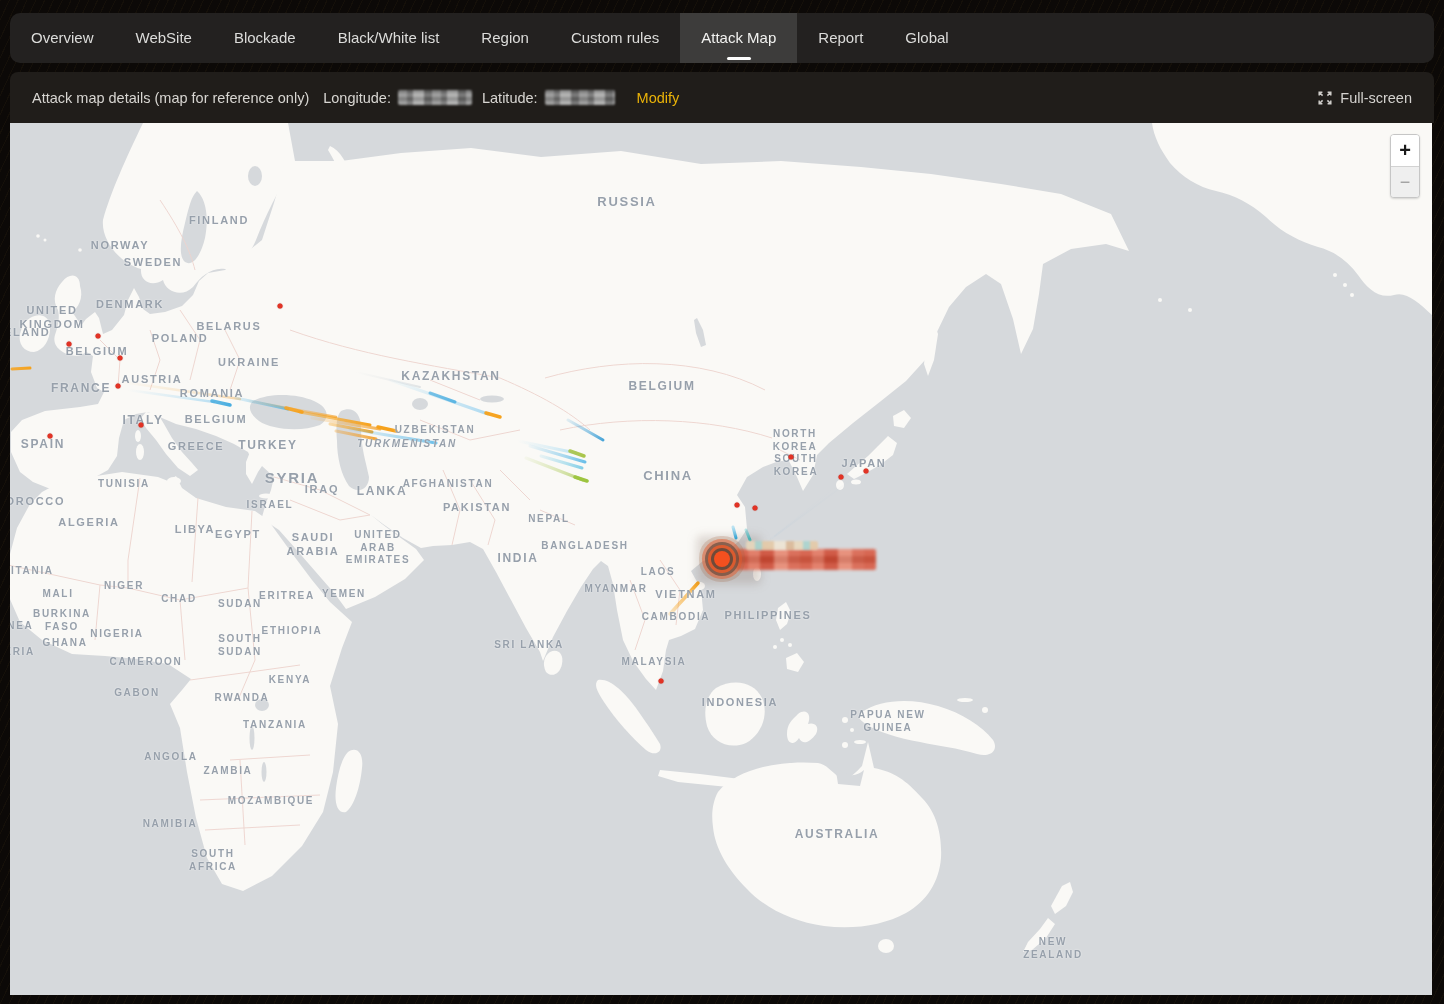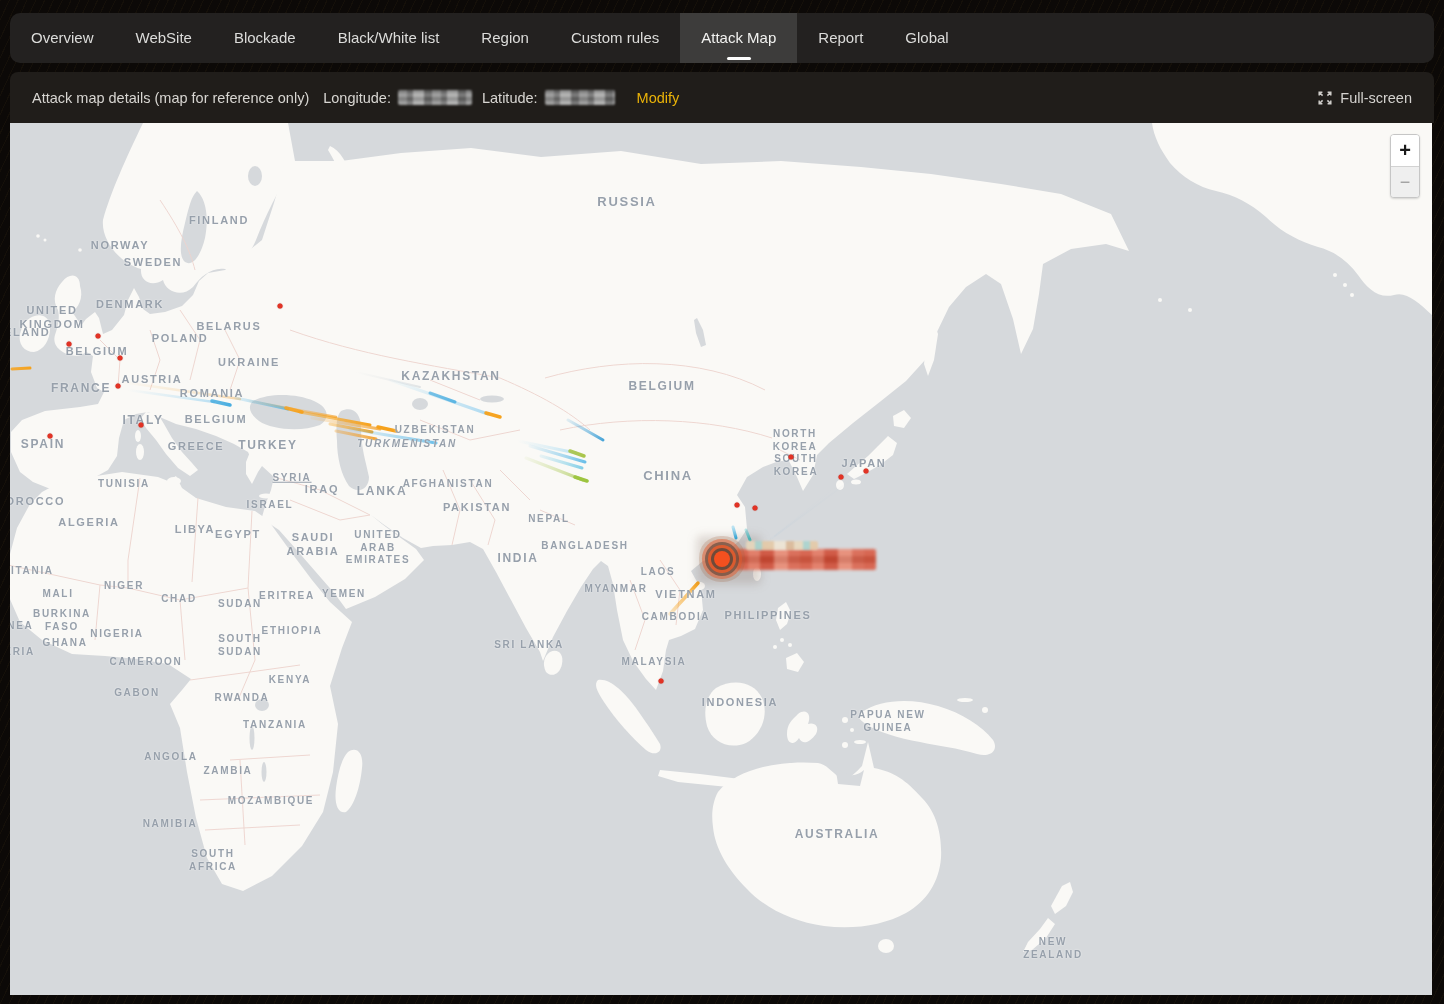--- a/index.html
+++ b/index.html
@@ -436,21 +436,21 @@
       <div class="maplabel" style="left: 142px; top: 257px; font-size: 11px;">AUSTRIA</div>
       <div class="maplabel" style="left: 71px; top: 265px; font-size: 12px;">FRANCE</div>
       <div class="maplabel" style="left: 202px; top: 271px; font-size: 11px;">ROMANIA</div>
       <div class="maplabel" style="left: 133px; top: 297px; font-size: 12px;">ITALY</div>
       <div class="maplabel" style="left: 206px; top: 297px; font-size: 11px;">BELGIUM</div>
       <div class="maplabel" style="left: 33px; top: 321px; font-size: 12px;">SPAIN</div>
       <div class="maplabel" style="left: 186px; top: 324px; font-size: 11px;">GREECE</div>
       <div class="maplabel" style="left: 258px; top: 322px; font-size: 12px;">TURKEY</div>
       <div class="maplabel" style="left: 441px; top: 253px; font-size: 12px;">KAZAKHSTAN</div>
       <div class="maplabel" style="left: 652px; top: 263px; font-size: 12px;">BELGIUM</div>
-      <div class="maplabel" style="left: 282px; top: 355px; font-size: 10px; text-decoration: underline;">SYRIA</div>
+      <div class="maplabel" style="left: 282px; top: 355px; font-size: 15px;">SYRIA</div>
       <div class="maplabel" style="left: 312px; top: 367px; font-size: 11px;">IRAQ</div>
       <div class="maplabel" style="left: 260px; top: 382px; font-size: 10px;">ISRAEL</div>
       <div class="maplabel" style="left: 114px; top: 361px; font-size: 10px;">TUNISIA</div>
       <div class="maplabel" style="left: 20px; top: 379px; font-size: 11px;">MOROCCO</div>
       <div class="maplabel" style="left: 79px; top: 400px; font-size: 11px;">ALGERIA</div>
       <div class="maplabel" style="left: 165px; top: 407px; font-size: 11px; margin-left: 20px;">LIBYA</div>
       <div class="maplabel" style="left: 228px; top: 412px; font-size: 11px;">EGYPT</div>
       <div class="maplabel" style="left: 303px; top: 422px; font-size: 11px;">SAUDI
 ARABIA</div>
       <div class="maplabel" style="left: 425px; top: 307px; font-size: 10px;">UZBEKISTAN</div>

